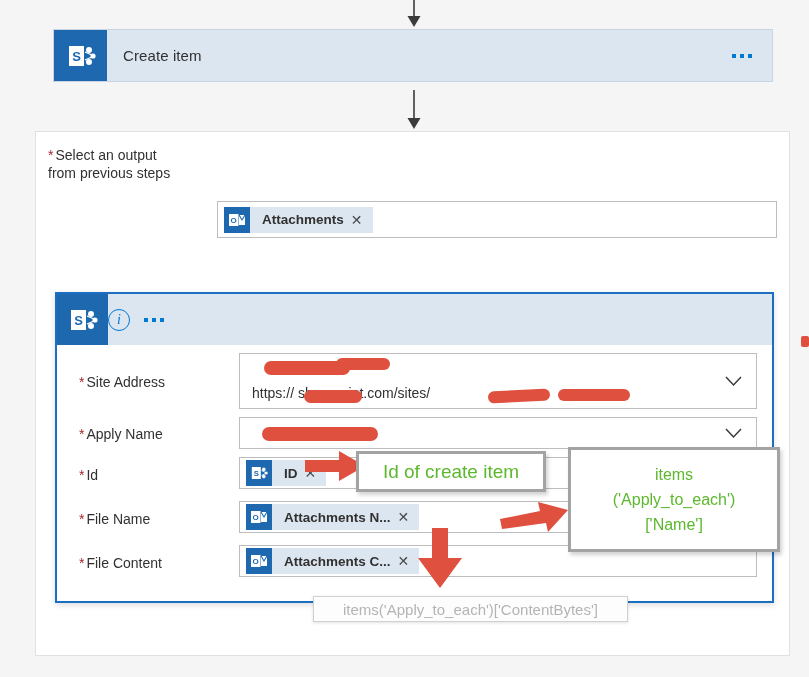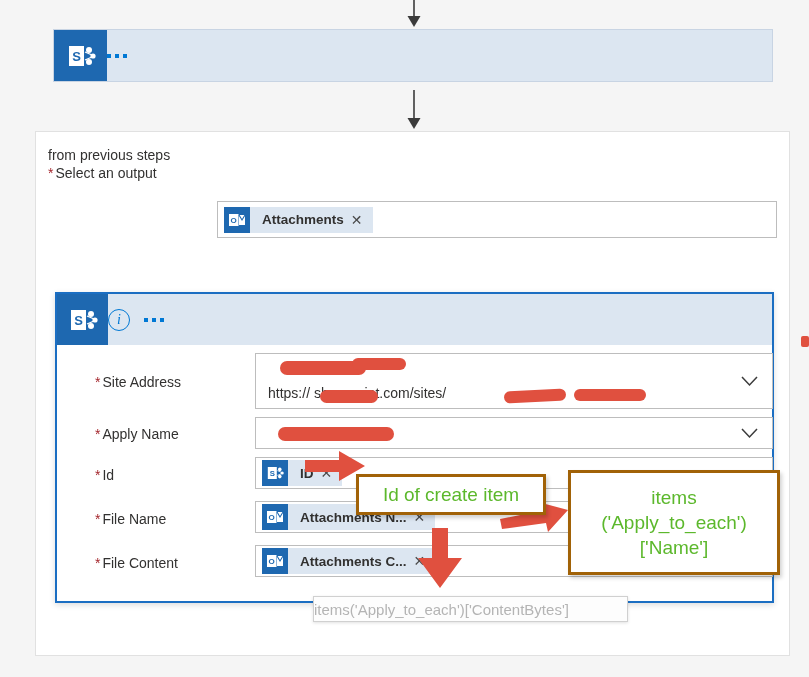--- a/index.html
+++ b/index.html
@@ -154,21 +154,21 @@
     box-sizing: border-box;
     border: 2px solid #1b6ec2;
     background: #ffffff;
     box-shadow: 0 2px 6px rgba(0,0,0,.14);
   }
   #add-attachment-header {
     height: 51px; background: #dce6f1;
     display: flex; align-items: center;
   }
   #add-attachment-header .card-icon { background: #1e68b0; width: 51px; flex-basis: 51px; }
-  #add-attachment-body { position: relative; height: 258px; margin-left: 16px; }
+  #add-attachment-body { position: relative; height: 258px; }
 
   .aa-label { position: absolute; left: 22px; font-size: 14px; }
   .aa-input { position: absolute; left: 182px; }
 
   
   #site-address-input { top: 8px; width: 518px; height: 56px; }
   #site-address-value {
     position: absolute; left: 12px; bottom: 7px;
     font-size: 14px; color: #323130;
   }
@@ -178,49 +178,48 @@
   #file-content-input { top: 200px; width: 518px; height: 32px; padding-left: 6px; }
 
   
   .redact { position: absolute; background: #e0503f; border-radius: 9px; }
 
   
   .anno-box {
     position: absolute;
     box-sizing: border-box;
     background: #ffffff;
-    border: 3px solid #a16207;
+    border: 3px solid #a3a3a3;
     color: #5cb82c;
     display: flex; flex-direction: column;
     align-items: center; justify-content: center;
     text-align: center;
     box-shadow: 2px 3px 4px rgba(0,0,0,.18);
-    margin-top: 23px;
   }
   #anno-id {
     left: 356px; top: 451px; width: 190px; height: 41px;
     font-size: 19px;
   }
   #anno-items {
     left: 568px; top: 447px; width: 212px; height: 105px;
-    font-size: 19px; line-height: 25px;
+    font-size: 16px; line-height: 25px;
   }
 
   .red-arrow { position: absolute; }
 
   
   #expr-tooltip {
     position: absolute; left: 313px; top: 596px;
     width: 315px; height: 26px;
     box-sizing: border-box;
     background: #fdfdfd;
     border: 1px solid #d0d0d0;
     color: #b4b4b4;
     font-size: 15px;
-    display: flex; align-items: center; 
+    display: flex; align-items: center; justify-content: center;
     box-shadow: 0 1px 3px rgba(0,0,0,.12);
   }
 
   
   #edge-mark {
     position: absolute; left: 801px; top: 336px;
     width: 8px; height: 11px; background: #e0503f; border-radius: 2px;
   }
 </style>
 </head>
@@ -241,20 +240,21 @@
         <svg width="30" height="30" viewBox="0 0 30 30">
           <rect x="3" y="5" width="15" height="20" fill="#ffffff"></rect>
           <text x="10.5" y="20" font-family="Liberation Sans, sans-serif" font-size="13" font-weight="bold" fill="#1e68b0" text-anchor="middle">S</text>
           <circle cx="23" cy="9" r="3" fill="#ffffff"></circle>
           <circle cx="23" cy="21" r="3" fill="#ffffff"></circle>
           <circle cx="27" cy="15" r="2.6" fill="#ffffff"></circle>
           <line x1="19" y1="11" x2="26" y2="14" stroke="#ffffff" stroke-width="1.3"></line>
           <line x1="19" y1="19" x2="26" y2="16" stroke="#ffffff" stroke-width="1.3"></line>
         </svg>
       </div>
+      <div class="card-title">Create item</div>
       <div class="header-actions">
         <span class="ellipsis">
           <i></i>
             <i></i>
             <i></i>
         </span>
       </div>
     </div>
   </div>
 
@@ -262,24 +262,24 @@
     <svg width="22" height="40" viewBox="0 0 22 40">
       <line x1="11" y1="0" x2="11" y2="32" stroke="#3b3b3b" stroke-width="1.6"></line>
       <polygon points="11,39 4.5,28 17.5,28" fill="#3b3b3b"></polygon>
     </svg>
   </div>
 
   <div class="card" id="apply-each-card">
 
 
     <div id="select-output-label">
-      <div class="field-label">from previous steps</div>
       <div class="field-label">
         <span class="req-star">*</span><span>Select an output</span>
       </div>
+      <div class="field-label">from previous steps</div>
     </div>
 
     <div class="input-box" style="position:absolute; left:181px; top:69px; width:560px; height:37px; padding-left:6px;">
       <span class="token">
         <span class="tok-icon">
           <svg width="18" height="18" viewBox="0 0 18 18">
             <rect x="1" y="3" width="9.5" height="12" fill="#ffffff"></rect>
             <text x="5.7" y="12.2" font-family="Liberation Sans, sans-serif" font-size="8" font-weight="bold" fill="#1e68b0" text-anchor="middle">O</text>
             <path d="M11 4 H17 V14 H11 Z" fill="#ffffff"></path>
             <path d="M11 4 L14 9 L17 4" fill="none" stroke="#1e68b0" stroke-width="1.1"></path>

